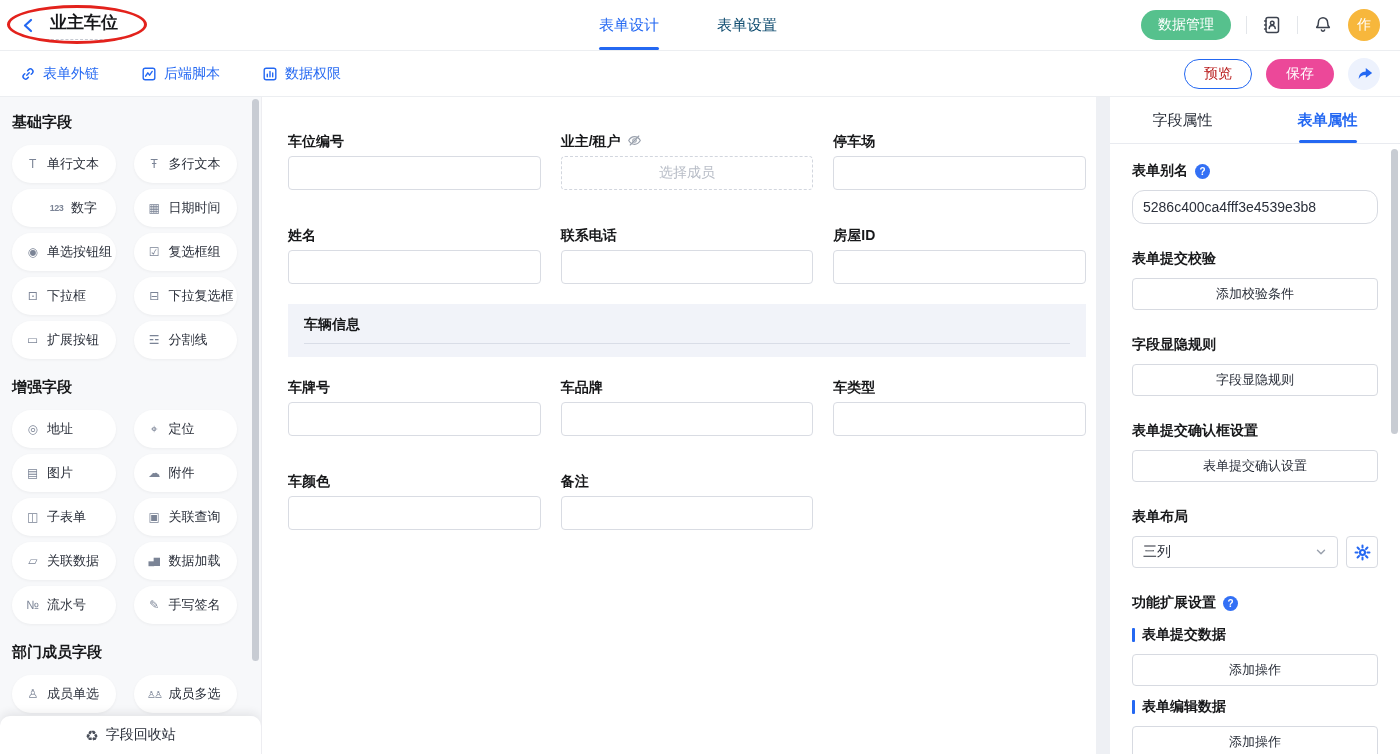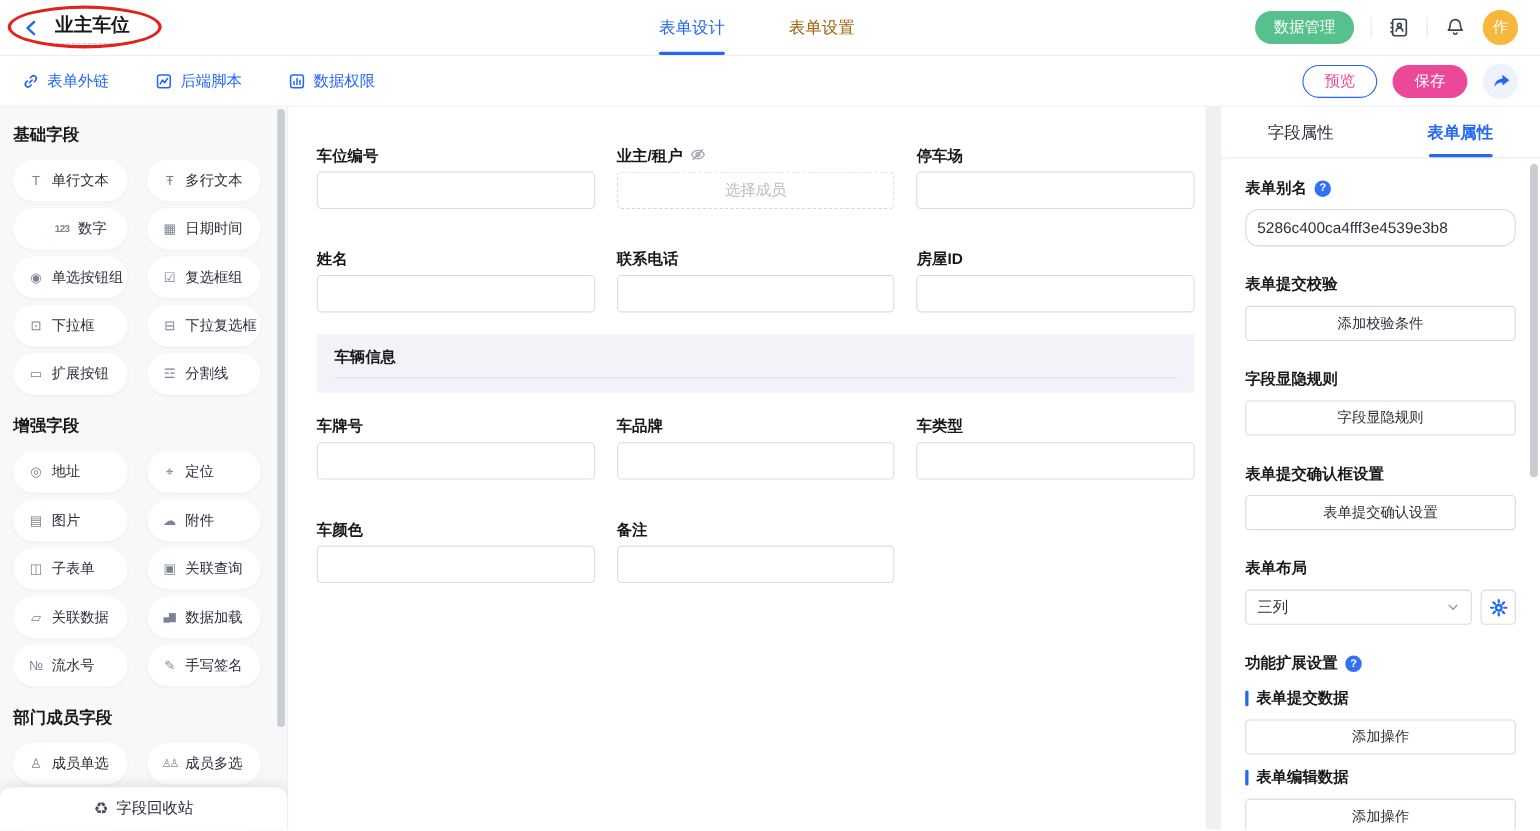--- a/index.html
+++ b/index.html
@@ -7,35 +7,35 @@
   body { font-family:"Liberation Sans","DejaVu Sans",sans-serif; color:#1f2329; background:#fff; position:relative; }
   svg { display:block; }
 
   
   .hdr { height:51px; border-bottom:1px solid #eceef1; display:flex; align-items:center; padding:0 20px; position:relative; background:#fff; }
   .hleft { display:flex; align-items:center; gap:9px; }
   .backbtn { cursor:pointer; display:flex; align-items:center; }
   .title { font-size:17px; font-weight:600; color:#17181a; border-bottom:1px dashed #c6cad2; padding:1px 4px 5px; }
   .ellipse { position:absolute; left:7px; top:5px; width:140px; height:39px; border:3px solid #e3221c; border-radius:50%; pointer-events:none; }
   .htabs { position:absolute; left:50%; transform:translateX(-50%); margin-left:-12px; top:0; height:100%; display:flex; gap:58px; }
-  .htab { display:flex; align-items:center; font-size:15px; color:#a16207; position:relative; cursor:pointer; }
+  .htab { display:flex; align-items:center; font-size:15px; color:#0c4a6e; position:relative; cursor:pointer; }
   .htab.active { color:#2468f2; }
   .htab.active::after { content:""; position:absolute; bottom:0; left:50%; transform:translateX(-50%); width:60px; height:3px; background:#2468f2; border-radius:2px; }
   .hright { margin-left:auto; display:flex; align-items:center; gap:15px; }
   .gbtn { background:#56c18d; color:#fff; height:30px; border-radius:16px; padding:0 17px; display:flex; align-items:center; font-size:14px; border:none; cursor:pointer; }
   .vdiv { width:1px; height:18px; background:#e3e6ea; }
   .hicon { cursor:pointer; display:flex; }
   .avatar { width:32px; height:32px; border-radius:50%; background:#f7b73c; color:#fff; display:flex; align-items:center; justify-content:center; font-size:14px; cursor:pointer; }
 
   
   .tbar { height:46px; border-bottom:1px solid #eceef1; display:flex; align-items:center; padding:0 20px; background:#fff; }
   .tlinks { display:flex; gap:42px; }
   .tlink { display:flex; align-items:center; gap:7px; color:#2468f2; font-size:14px; cursor:pointer; }
   .tright { margin-left:auto; display:flex; align-items:center; gap:14px; }
-  .obtn { height:30px; border-radius:16px; border:1px solid #2468f2; color:#ec4899; padding:0 19px; font-size:14px; background:#fff; display:flex; align-items:center; cursor:pointer; }
+  .obtn { height:30px; border-radius:16px; border:1px solid #2468f2; color:#b91c1c; padding:0 19px; font-size:14px; background:#fff; display:flex; align-items:center; cursor:pointer; }
   .sbtn { height:30px; border-radius:16px; border:none; color:#fff; padding:0 20px; font-size:14px; background:#ec4899; display:flex; align-items:center; cursor:pointer; }
   .sharebtn { width:32px; height:32px; border-radius:50%; background:#edf2fd; display:flex; align-items:center; justify-content:center; cursor:pointer; }
 
   
   .content { display:flex; height:657px; }
 
   
   .sidebar { width:262px; background:#f7f8fa; border-right:1px solid #ededf1; position:relative; overflow:hidden; padding:16px 24px 0 12px; flex:0 0 262px; }
   .stitle { font-size:15px; font-weight:700; color:#17181a; margin-bottom:13px; }
   .sgroup { margin-bottom:19px; }

